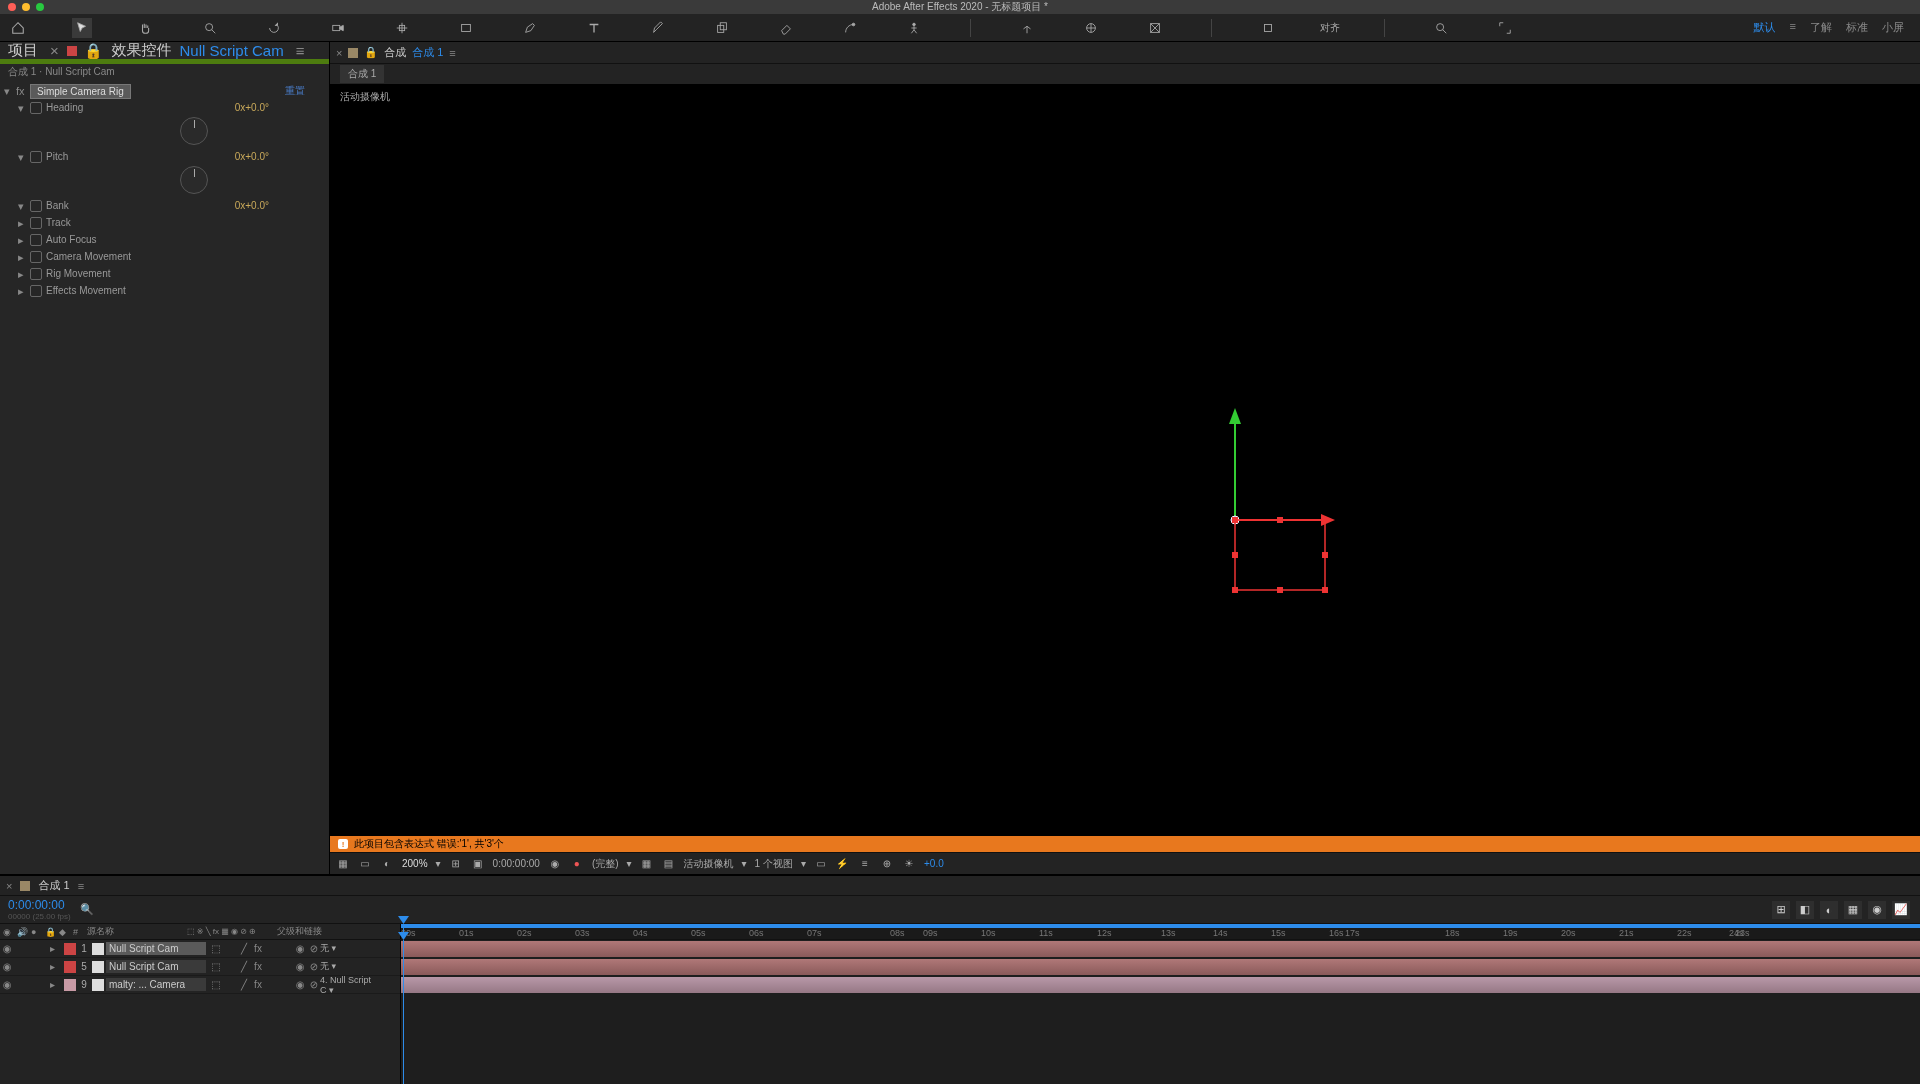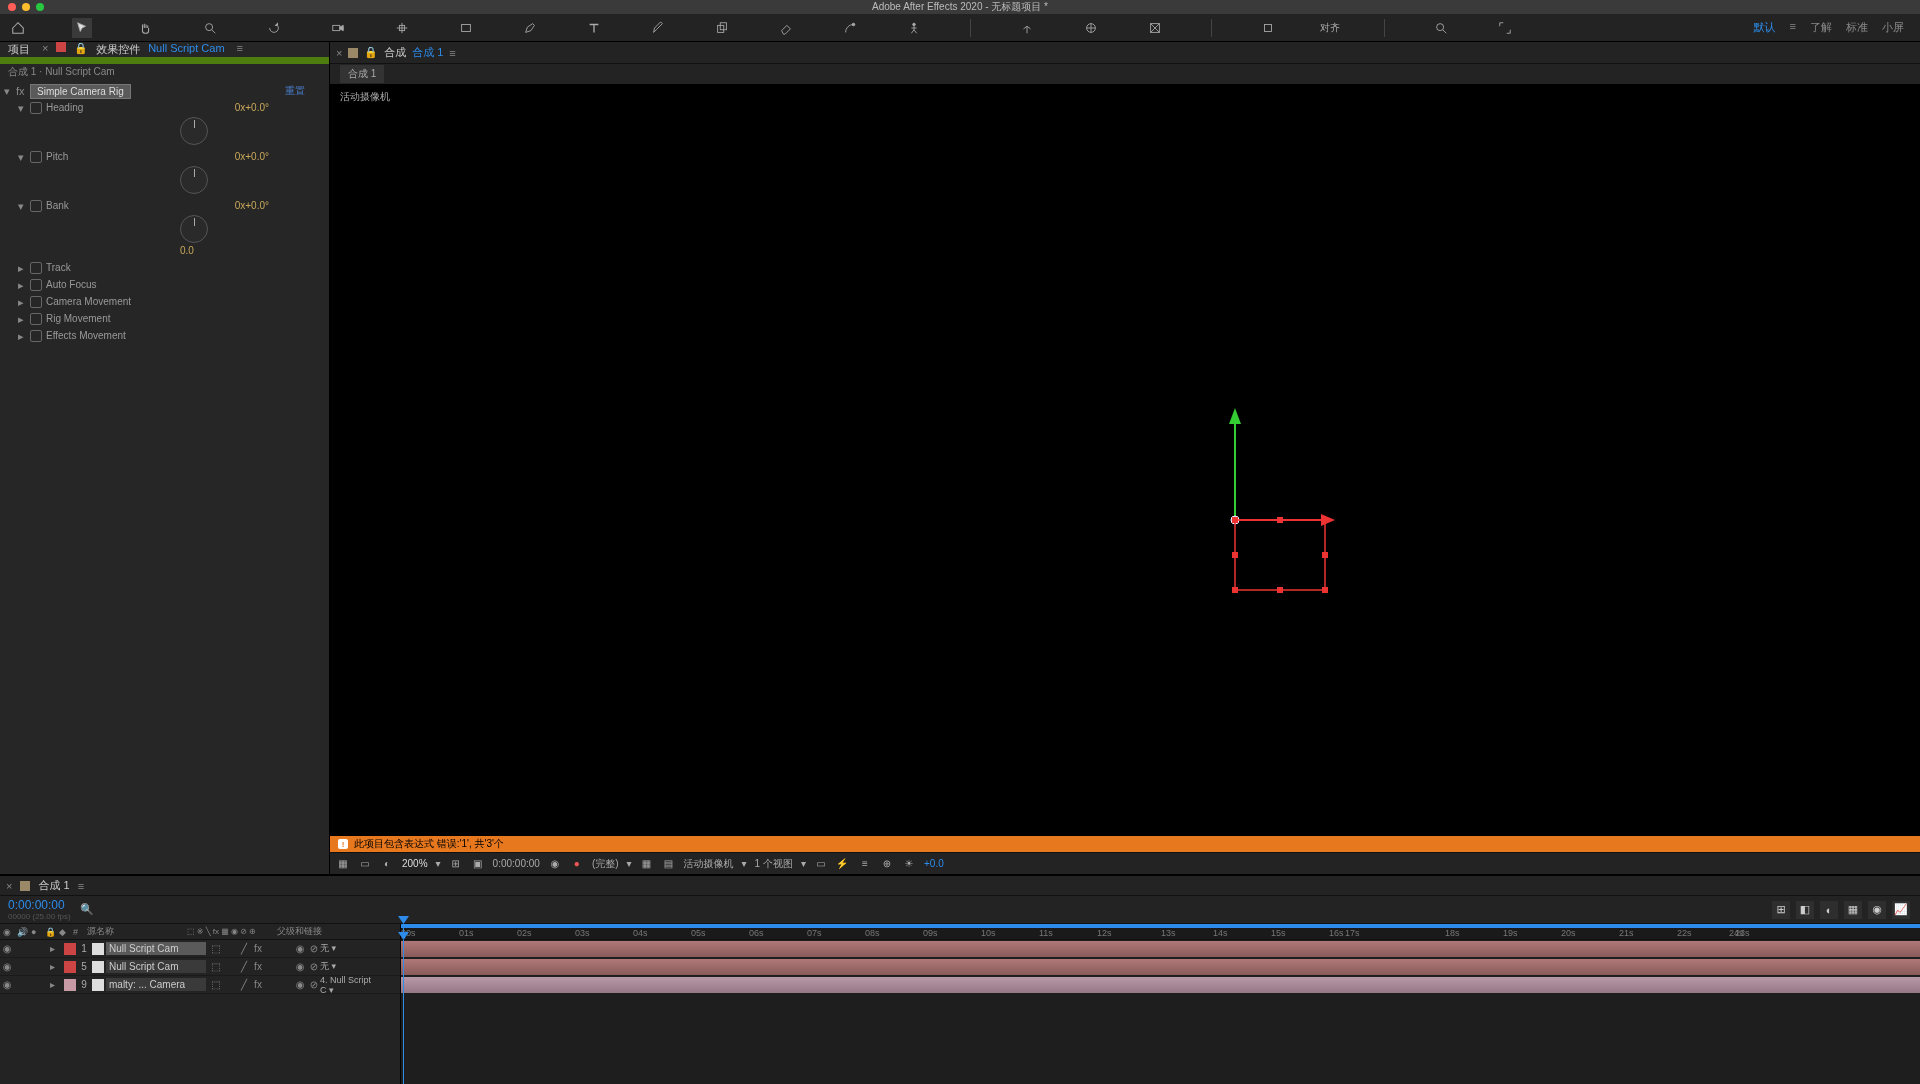--- a/index.html
+++ b/index.html
@@ -21,21 +21,21 @@
 .ws-menu{margin-left:auto;display:flex;gap:14px;padding-right:10px;font-size:11px}
 .ws-menu span{color:#888;cursor:pointer}
 .ws-menu span.active{color:#2d8ceb}
 
 
 .main{display:flex;height:calc(100% - 14px - 28px - 210px)}
 .left{width:330px;background:#262626;border-right:1px solid #000;display:flex;flex-direction:column}
 .right{flex:1;background:#000;display:flex;flex-direction:column;position:relative}
 
 
-.ltabs{height:22px;display:flex;padding:0 8px;gap:8px;font-size:11px;border-bottom:7px solid #4d7c0f}
+.ltabs{height:22px;display:flex;align-items:center;padding:0 8px;gap:8px;font-size:15px;border-bottom:5px solid #4d7c0f}
 .ltabs .t{color:#ccc;cursor:pointer}
 .ltabs .x{color:#888;margin-left:4px}
 .ltabs .sq{width:10px;height:10px;background:#cc4444;display:inline-block}
 .ltabs .lock{color:#888}
 .ltabs .link{color:#2d8ceb}
 
 
 .bc{height:16px;padding:0 8px;color:#888;font-size:10px;display:flex;align-items:center}
 
 
@@ -293,24 +293,20 @@
           </div>
           <div class="dial-wrap">
             <div class="dial"></div>
           </div>
           <div class="prop">
             <span class="tw">▾</span>
             <span class="sw"></span>
             <span class="nm">Bank</span>
             <span class="val">0x+0.0°</span>
           </div>
-          <div class="dial-wrap">
-            <div class="dial"></div>
-            <div style="color:#c9a95a;font-size:10px;margin-top:2px">0.0</div>
-          </div>
           <div class="prop">
             <span class="tw">▸</span>
             <span class="sw"></span>
             <span class="nm">Track</span>
           </div>
           <div class="prop">
             <span class="tw">▸</span>
             <span class="sw"></span>
             <span class="nm">Auto Focus</span>
           </div>
@@ -439,21 +435,21 @@
       <div class="ruler-stripe"></div>
       <div id="ticks">
           <span class="tick" style="left: 0px;">00s</span>
           <span class="tick" style="left: 58px;">01s</span>
           <span class="tick" style="left: 116px;">02s</span>
           <span class="tick" style="left: 174px;">03s</span>
           <span class="tick" style="left: 232px;">04s</span>
           <span class="tick" style="left: 290px;">05s</span>
           <span class="tick" style="left: 348px;">06s</span>
           <span class="tick" style="left: 406px;">07s</span>
-          <span class="tick" style="left: 464px;">08s</span>
+          <span class="tick" style="left: 489px;">08s</span>
           <span class="tick" style="left: 522px;">09s</span>
           <span class="tick" style="left: 580px;">10s</span>
           <span class="tick" style="left: 638px;">11s</span>
           <span class="tick" style="left: 696px;">12s</span>
           <span class="tick" style="left: 754px; margin-left: 6px;">13s</span>
           <span class="tick" style="left: 812px;">14s</span>
           <span class="tick" style="left: 870px;">15s</span>
           <span class="tick" style="left: 928px;">16s</span>
           <span class="tick" style="left: 944px;">17s</span>
           <span class="tick" style="left: 1044px;">18s</span>

